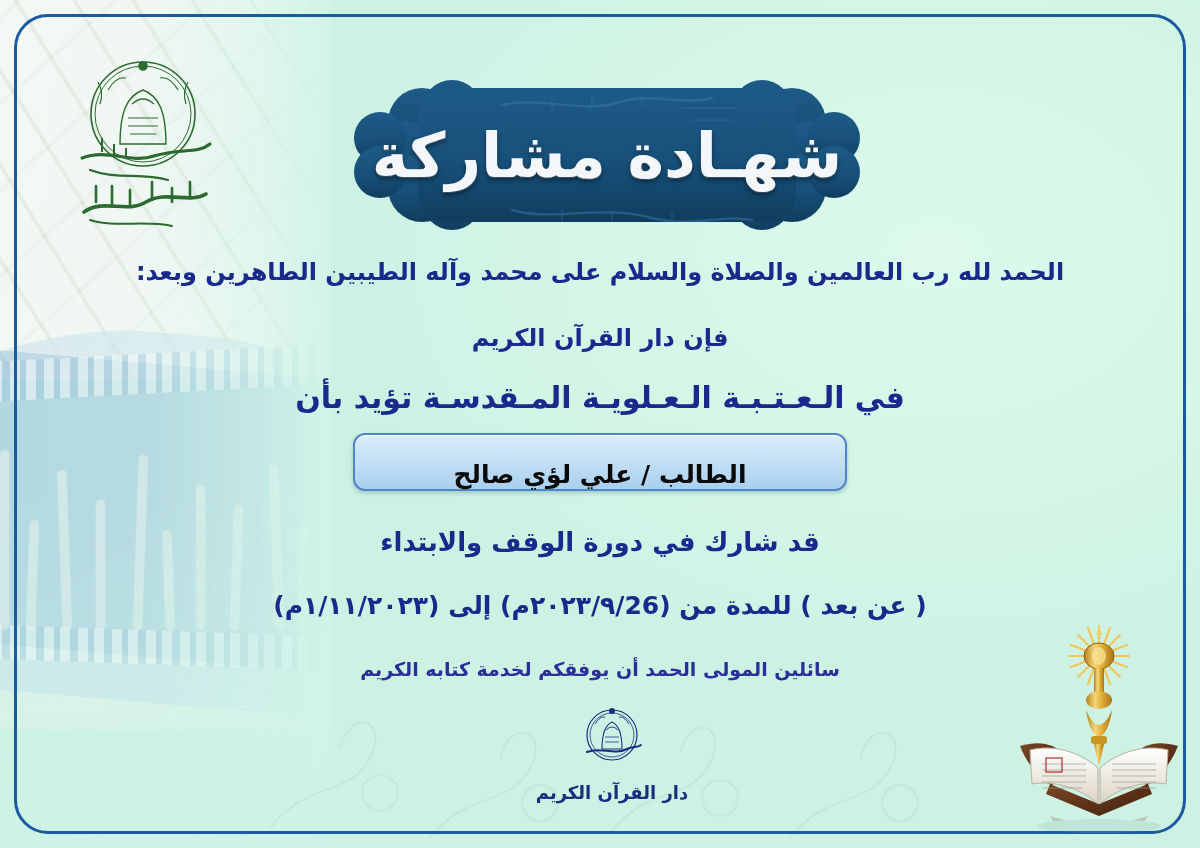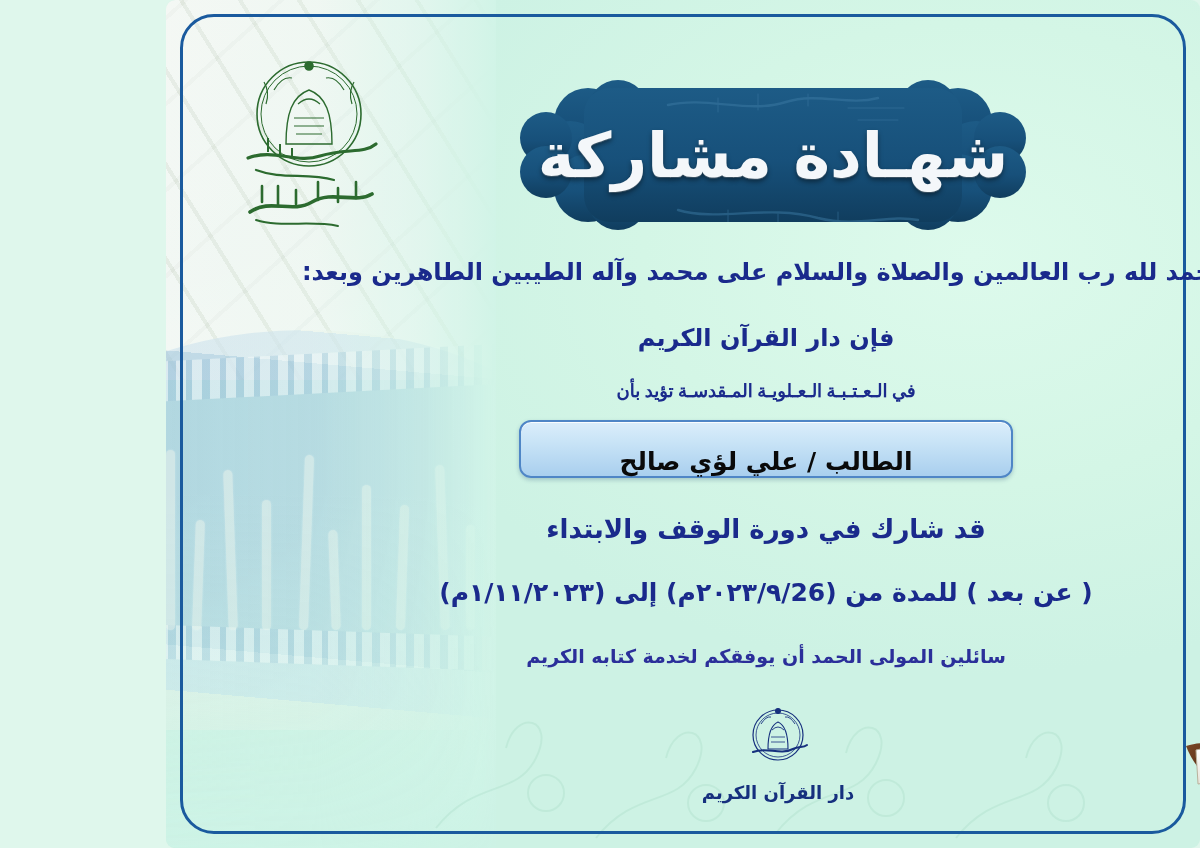--- a/index.html
+++ b/index.html
@@ -3,25 +3,24 @@
 <meta charset="utf-8">
 <title>شهادة مشاركة</title>
 <style>
   html,body{margin:0;padding:0;}
   body{
     width:1200px;height:848px;overflow:hidden;
     font-family:"DejaVu Sans","Liberation Sans",sans-serif;
     background:#dff7ec;
   }
   .cert{
-    position:relative;width:1034px;height:848px;overflow:hidden;
+    position:relative;width:1200px;height:848px;overflow:hidden;
     background:
       radial-gradient(ellipse 600px 420px at 78% 30%, #ddfaec 0%, #d4f6e6 55%, #cdf2e4 100%),
       linear-gradient(120deg,#e8f3e2 0%, #ddf6ea 38%, #cdf3e6 70%, #bfeee2 100%);
-    border-radius: 9px;
   }
 
   
   .photo-left{
     position:absolute;left:0;top:0;width:330px;height:848px;
     overflow:hidden;opacity:.92;
   }
   .photo-upper{
     position:absolute;left:-40px;top:-20px;width:400px;height:400px;
     background:
@@ -101,21 +100,21 @@
   
   .body-block{
     position:absolute;left:0;top:258px;width:1200px;text-align:center;
   }
   .line{
     color:#1a2a8c;font-weight:bold;text-align:center;
     font-family:"DejaVu Sans","Liberation Sans",sans-serif;
   }
   .l1{font-size:24px;margin:0 0 38px;}
   .l2{font-size:24px;margin:0 0 28px;}
-  .l3{font-size:18px;letter-spacing:1.5px;margin:0 4px 18px;font-family:Liberation Serif, serif;}
+  .l3{font-size:30px;letter-spacing:1.5px;margin:0 4px 18px;}
 
   .name-box{
     width:490px;margin:0 auto;height:54px;
     border:2px solid #4f86c6;border-radius:12px;
     background:linear-gradient(180deg,#dbeefb 0%, #c6e2f6 42%, #a9cfee 100%);
     box-shadow:0 2px 4px rgba(40,80,120,.28), inset 0 1px 0 rgba(255,255,255,.85);
     display:flex;align-items:flex-end;justify-content:center;
     color:#0a0a0a;font-size:25px;font-weight:bold;
   }
 

